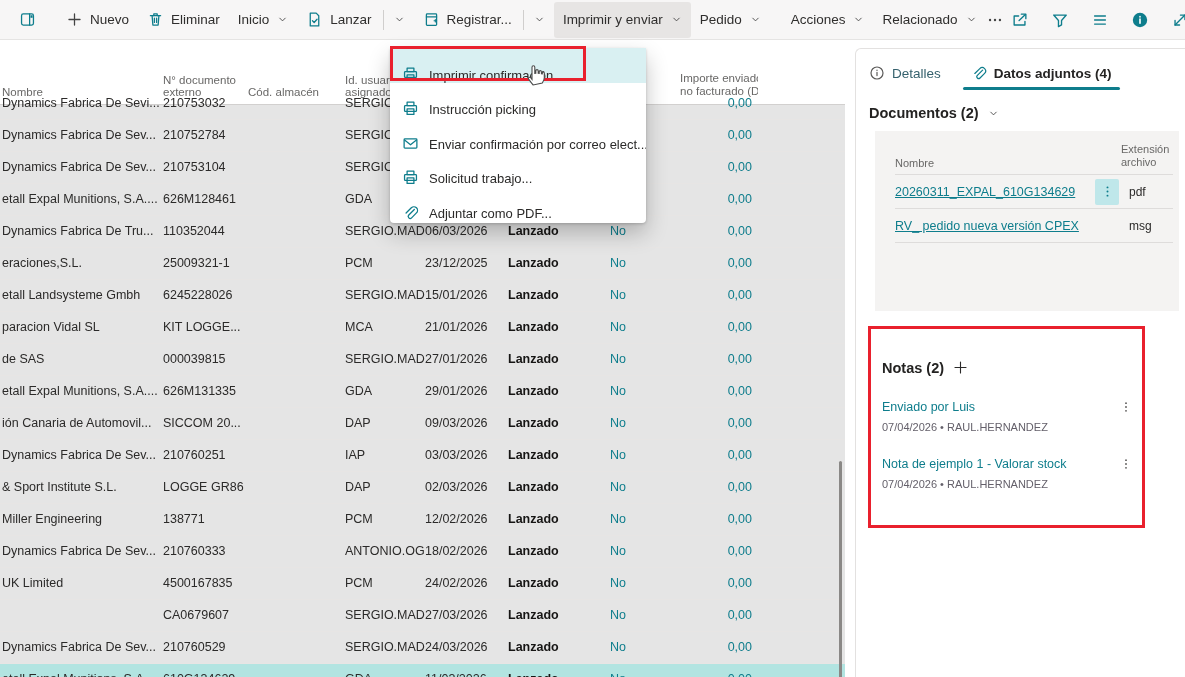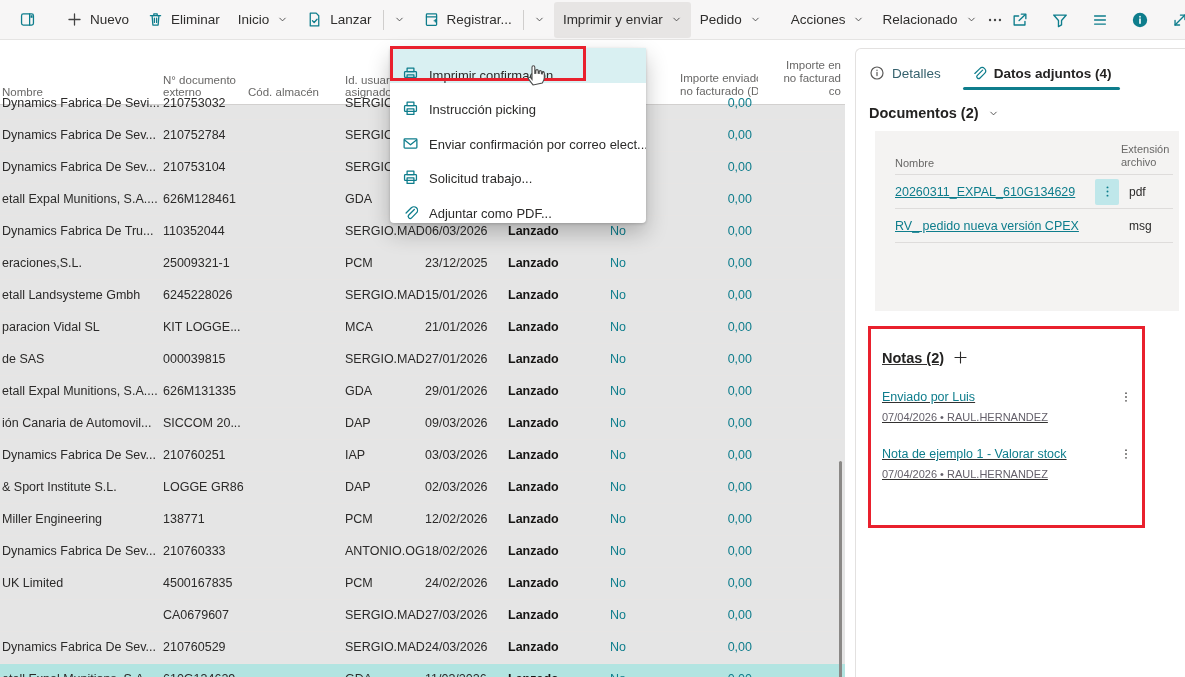--- a/index.html
+++ b/index.html
@@ -87,21 +87,21 @@
   .doc-row { display:grid; grid-template-columns:1fr 26px 52px; align-items:center;
     height:34px; border-bottom:1px solid #dedcdb; font-size:12.5px; }
   .doc-link { color:#0e7d8c; text-decoration:underline; white-space:nowrap; overflow:hidden; }
   .doc-row.active .doc-link { }
   .dots-btn { width:24px; height:26px; display:flex; align-items:center; justify-content:center;
     color:#0e7d8c; font-size:14px; border-radius:2px; visibility:hidden; }
   .doc-row.active .dots-btn { visibility:visible; background:#bfe7ea; }
   .doc-ext { color:#2b2a29; font-size:12px; padding-left:8px; }
 
   .notas { position:absolute; left:868px; top:326px; width:277px; height:202px; z-index:40;
-    background:#fff; padding:23px 12px 0 14px;text-decoration:underline; }
+    background:#fff; padding:33px 12px 0 14px; }
   .notas .anno-notas { position:absolute; inset:0; border:3px solid #e9202d; pointer-events:none; }
   .plus-ic { width:17px; height:17px; stroke:#2b2a29; stroke-width:1.3; fill:none;
     stroke-linecap:round; }
   .note { margin-top:24px; }
   .note-top { display:flex; align-items:flex-start; }
   .note-title { color:#0e7d8c; font-size:12.5px; flex:1; }
   .vdots { color:#5b5a59; width:14px; text-align:center; font-size:13px; letter-spacing:0;
     line-height:10px; }
   .note-meta { margin-top:6px; font-size:11px; color:#64606a; }
 </style>
@@ -299,25 +299,20 @@
     <div>N° documento externo</div>
     <div>Cód. almacén</div>
     <div>Id. usuario asignado</div>
     <div></div>
     <div></div>
     <div></div>
     <div class="h-lines">
         <div>Importe enviado</div>
         <div>no facturado (DL)</div>
       </div>
-    <div class="h-lines" style="text-align:right">
-        <div>Importe en</div>
-        <div>no facturad</div>
-        <div>co</div>
-      </div>
   </div>
   <div>
 
       <div class="grid trow partial">
         <div class="c-nombre">Dynamics Fabrica De Sevi...</div>
         <div>210753032</div>
         <div></div>
         <div>SERGIO</div>
         <div></div>
         <div class="c-estado"></div>

